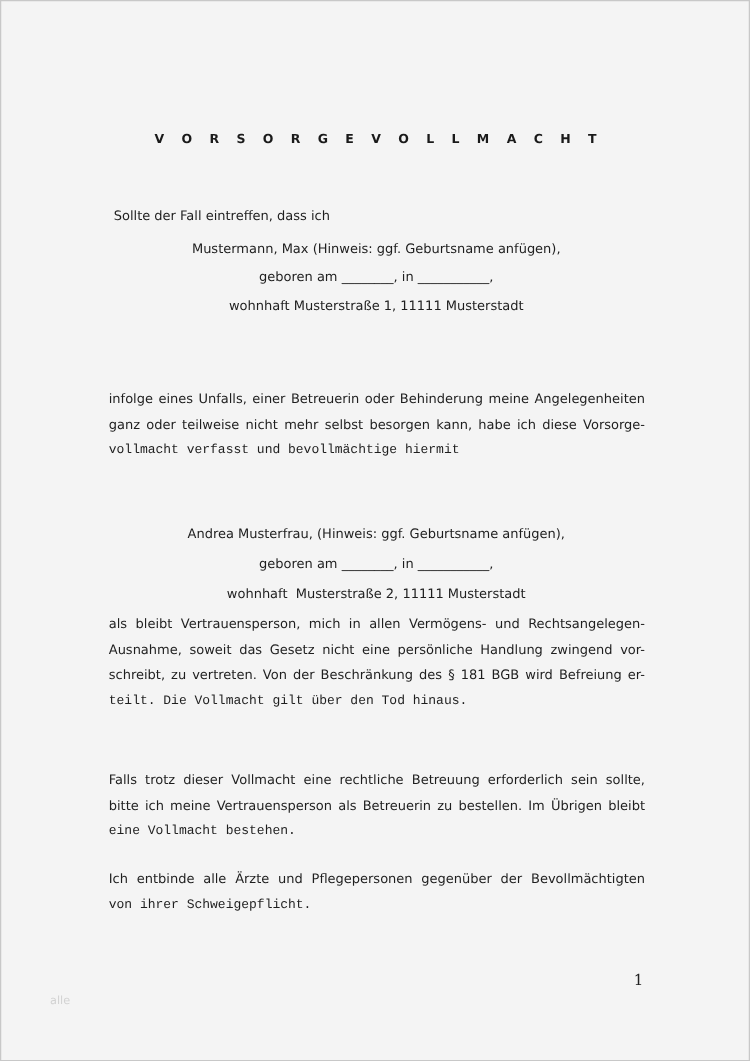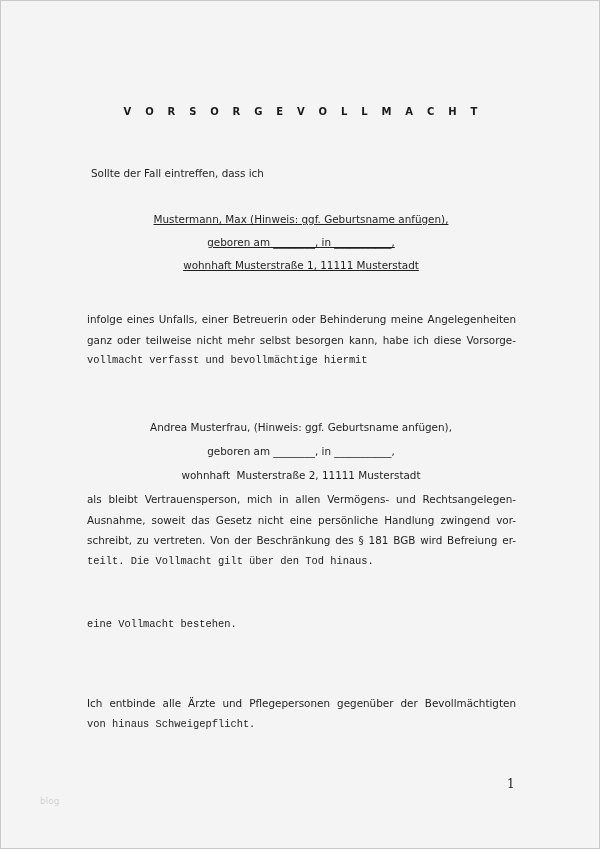--- a/index.html
+++ b/index.html
@@ -85,21 +85,21 @@
   </style>
 </head>
 <body>
 
 <div class="page">
 
   <div class="title">V O R S O R G E V O L L M A C H T</div>
 
   <div class="intro">Sollte der Fall eintreffen, dass ich</div>
 
-  <div class="center-block" style="top: 208px; text-decoration: underline;">
+  <div class="center-block" style="top: 188px;">
     <div class="center-line">Mustermann, Max (Hinweis: ggf. Geburtsname anfügen),</div>
     <div class="center-line" style="margin-top:2px;">geboren am ________, in ___________,</div>
     <div class="center-line" style="margin-top:2px;">wohnhaft Musterstraße 1, 11111 Musterstadt</div>
   </div>
 
   <div class="para" style="top: 308px;">
     <span class="line">infolge eines Unfalls, einer Betreuerin oder Behinderung meine Angelegenheiten</span>
     <span class="line">ganz oder teilweise nicht mehr selbst besorgen kann, habe ich diese Vorsorge-</span>
     <span class="line last">vollmacht verfasst und bevollmächtige hiermit</span>
   </div>
@@ -111,25 +111,27 @@
   </div>
 
   <div class="para" style="top: 488px;">
     <span class="line">als bleibt Vertrauensperson, mich in allen Vermögens- und Rechtsangelegen-</span>
     <span class="line">Ausnahme, soweit das Gesetz nicht eine persönliche Handlung zwingend vor-</span>
     <span class="line">schreibt, zu vertreten. Von der Beschränkung des § 181 BGB wird Befreiung er-</span>
     <span class="line last">teilt. Die Vollmacht gilt über den Tod hinaus.</span>
   </div>
 
   <div class="para" style="top: 613px;">
+    <span class="line">Falls trotz dieser Vollmacht eine rechtliche Betreuung erforderlich sein sollte,</span>
+    <span class="line">bitte ich meine Vertrauensperson als Betreuerin zu bestellen. Im Übrigen bleibt</span>
     <span class="line last">eine Vollmacht bestehen.</span>
   </div>
 
   <div class="para" style="top: 692px;">
     <span class="line">Ich entbinde alle Ärzte und Pflegepersonen gegenüber der Bevollmächtigten</span>
-    <span class="line last">von hinaus Schweigepflicht.</span>
+    <span class="line last">von ihrer Schweigepflicht.</span>
   </div>
 
   <div class="page-number">1</div>
 
-  <div class="watermark">blog</div>
+  <div class="watermark">alle</div>
 
 </div>
 
 </body></html>

